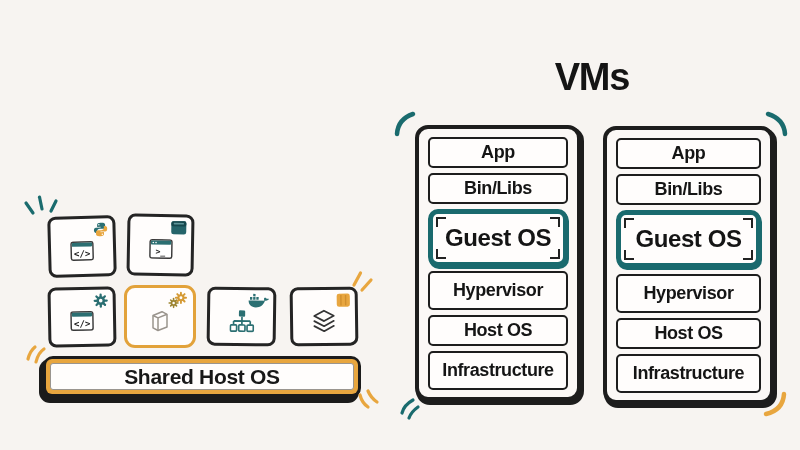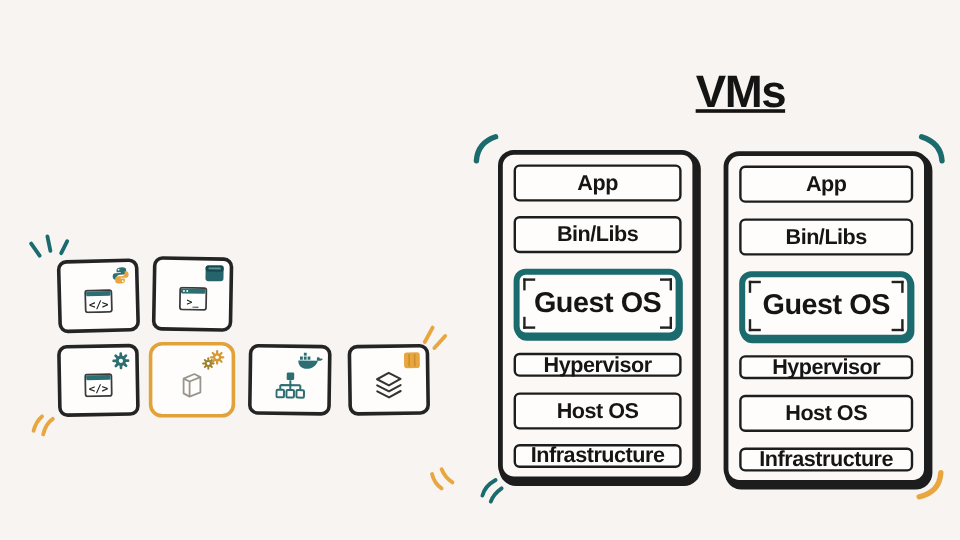--- a/index.html
+++ b/index.html
@@ -7,21 +7,21 @@
     position:relative;width:800px;height:450px;overflow:hidden;
     background:#f7f4f1;
     font-family:"Liberation Sans",sans-serif;
     color:#1b1b1b;
   }
   .title{
     position:absolute;top:56px;width:320px;text-align:center;
     font-size:38px;font-weight:bold;letter-spacing:-1.2px;color:#141414;
   }
   .title.containers{left:40px;}
-  .title.vms{left:457px;text-decoration:underline;}
+  .title.vms{left:432px;}
 
   
   .cb{
     position:absolute;background:#fffdfc;border:3px solid #242424;border-radius:8px;
     box-sizing:border-box;
   }
   .cb .main{position:absolute;left:50%;top:58%;transform:translate(-50%,-50%);line-height:0;}
   .cb .corner{position:absolute;right:4px;top:3px;line-height:0;}
   .cb.hl{border:3.5px solid #e2a23a;border-radius:11px;}
 
@@ -55,21 +55,21 @@
   .stack.s2{left:603px;top:126px;width:171px;height:278px;}
   .vrow{
     flex:none;height:31px;background:#fffdfc;border:2.5px solid #1d1d1d;border-radius:5px;
     display:flex;align-items:center;justify-content:center;box-sizing:border-box;
     font-size:18px;font-weight:bold;letter-spacing:-0.4px;color:#151515;white-space:nowrap;
   }
   .vrow.guest{
     height:58px;border:5px solid #1a6a6e;border-radius:10px;box-shadow:1px 2px 0 #1a6a6e;
     position:relative;font-size:24px;
   }
-  .vrow.small{height:20px;}
+  .vrow.small{height:39px;}
   .br{position:absolute;width:8px;height:8px;}
   .br.tl{left:3px;top:3px;border-left:2px solid #222;border-top:2px solid #222;}
   .br.tr{right:3px;top:3px;border-right:2px solid #222;border-top:2px solid #222;}
   .br.bl{left:3px;bottom:3px;border-left:2px solid #222;border-bottom:2px solid #222;}
   .br.br2{right:3px;bottom:3px;border-right:2px solid #222;border-bottom:2px solid #222;}
 
   .overlay{position:absolute;left:0;top:0;pointer-events:none;}
 </style>
 </head>
 <body>
@@ -202,20 +202,25 @@
     </span>
     <span class="main">
       <svg width="26" height="24" viewBox="0 0 24 22" fill="none" stroke="#343434" stroke-width="1.6" stroke-linejoin="round" stroke-linecap="round">
         <path d="M12 1.5l9 4.8-9 4.8-9-4.8z"></path>
         <path d="M3 11l9 4.8 9-4.8"></path>
         <path d="M3 15.6l9 4.8 9-4.8"></path>
       </svg>
     </span>
   </div>
 
+  <div class="bar">
+    <div class="bar-gold">
+      <div class="bar-white">Shared Host OS</div>
+    </div>
+  </div>
 
   <div class="stack s1">
     <div class="vrow">App</div>
     <div class="vrow">Bin/Libs</div>
     <div class="vrow guest">
       <span class="br tl"></span>
       <span class="br tr"></span>
       <span class="br bl"></span>
       <span class="br br2"></span>
       <span>Guest OS</span>

